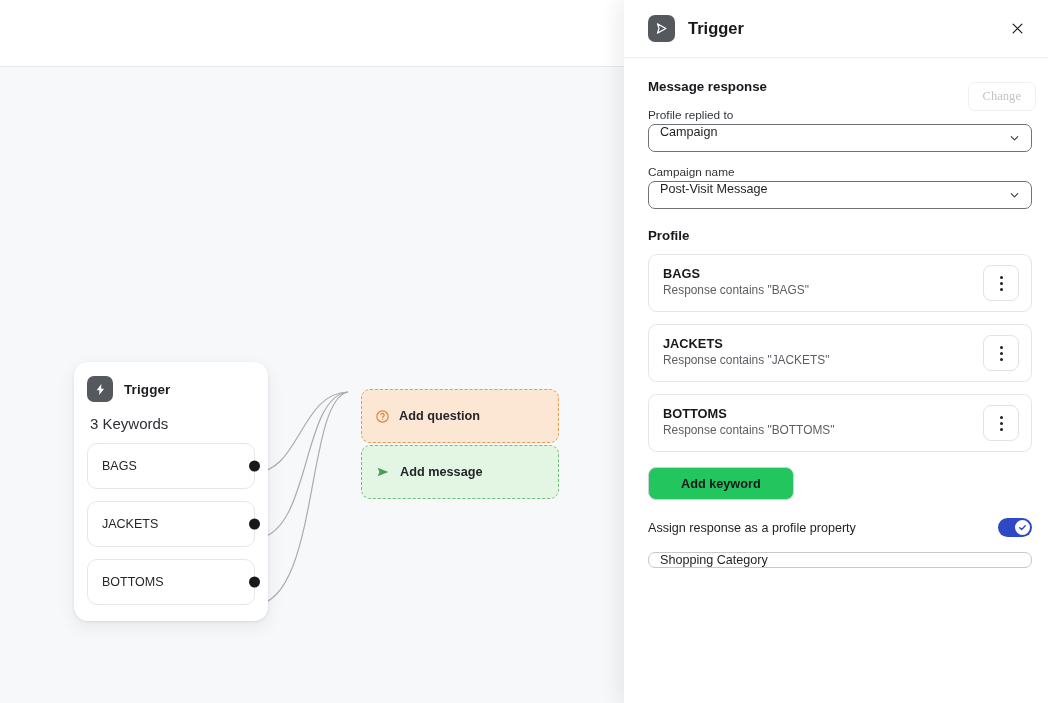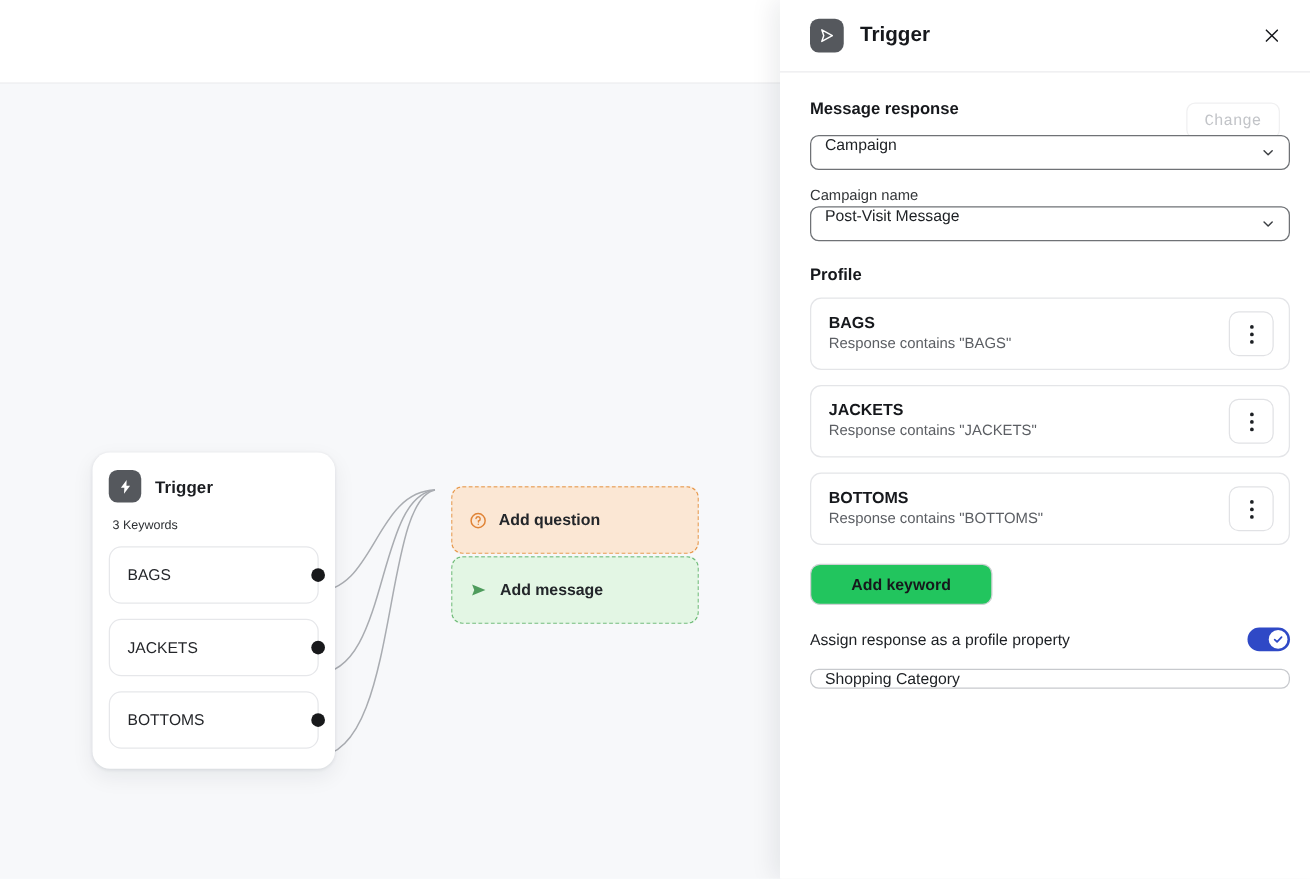--- a/index.html
+++ b/index.html
@@ -82,21 +82,21 @@
   }
   .node-title {
     font-size: 13.5px;
     font-weight: bold;
     color: #1b1d21;
     letter-spacing: .1px;
   }
   .node-sub {
     margin-top: 13px;
     margin-left: 3px;
-    font-size: 10px;
+    font-size: 15px;
     color: #2c2f33;
   }
   .kw-list {
     margin-top: 11px;
     display: flex;
     flex-direction: column;
     gap: 12px;
   }
   .kw-pill {
     position: relative;
@@ -212,30 +212,30 @@
     padding-right: 16px;
   }
   .type-value {
     font-size: 13.3px;
     font-weight: bold;
     color: #16181c;
     margin-bottom: 14px;
   }
   .change-btn {
     position: absolute;
-    right: 16px;
+    right: 4px;
     top: 3px;
     height: 29px;
     padding: 12px 14px;
     border: 1px solid #f0f0f1;
     border-radius: 7px;
     background: #fff;
     color: #c2c4c8;
     font-size: 12.6px;
-    font-family: Liberation Mono, monospace;
+    font-family: Liberation Serif, serif;
     display: flex;
     align-items: center;
     cursor: default;
   }
   .select-box {
     position: relative;
     height: 28px;
     border: 1px solid #6f7276;
     border-radius: 7px;
     background: #fff;
@@ -452,20 +452,21 @@
       </span>
     </div>
 
     <div class="panel-body">
 
       <div class="type-row">
         <div class="type-value">Message response</div>
         <button class="change-btn" disabled="">Change</button>
       </div>
 
+      <div class="field-label">Profile replied to</div>
       <div class="select-box">
         <span>Campaign</span>
         <span class="select-chev">
           <svg width="13" height="13" viewBox="0 0 24 24" fill="none" stroke="currentColor" stroke-width="2.1" stroke-linecap="round" stroke-linejoin="round">
             <path d="M6 9.5 L12 15.5 L18 9.5"></path>
           </svg>
         </span>
       </div>
 
       <div class="field-label">Campaign name</div>

